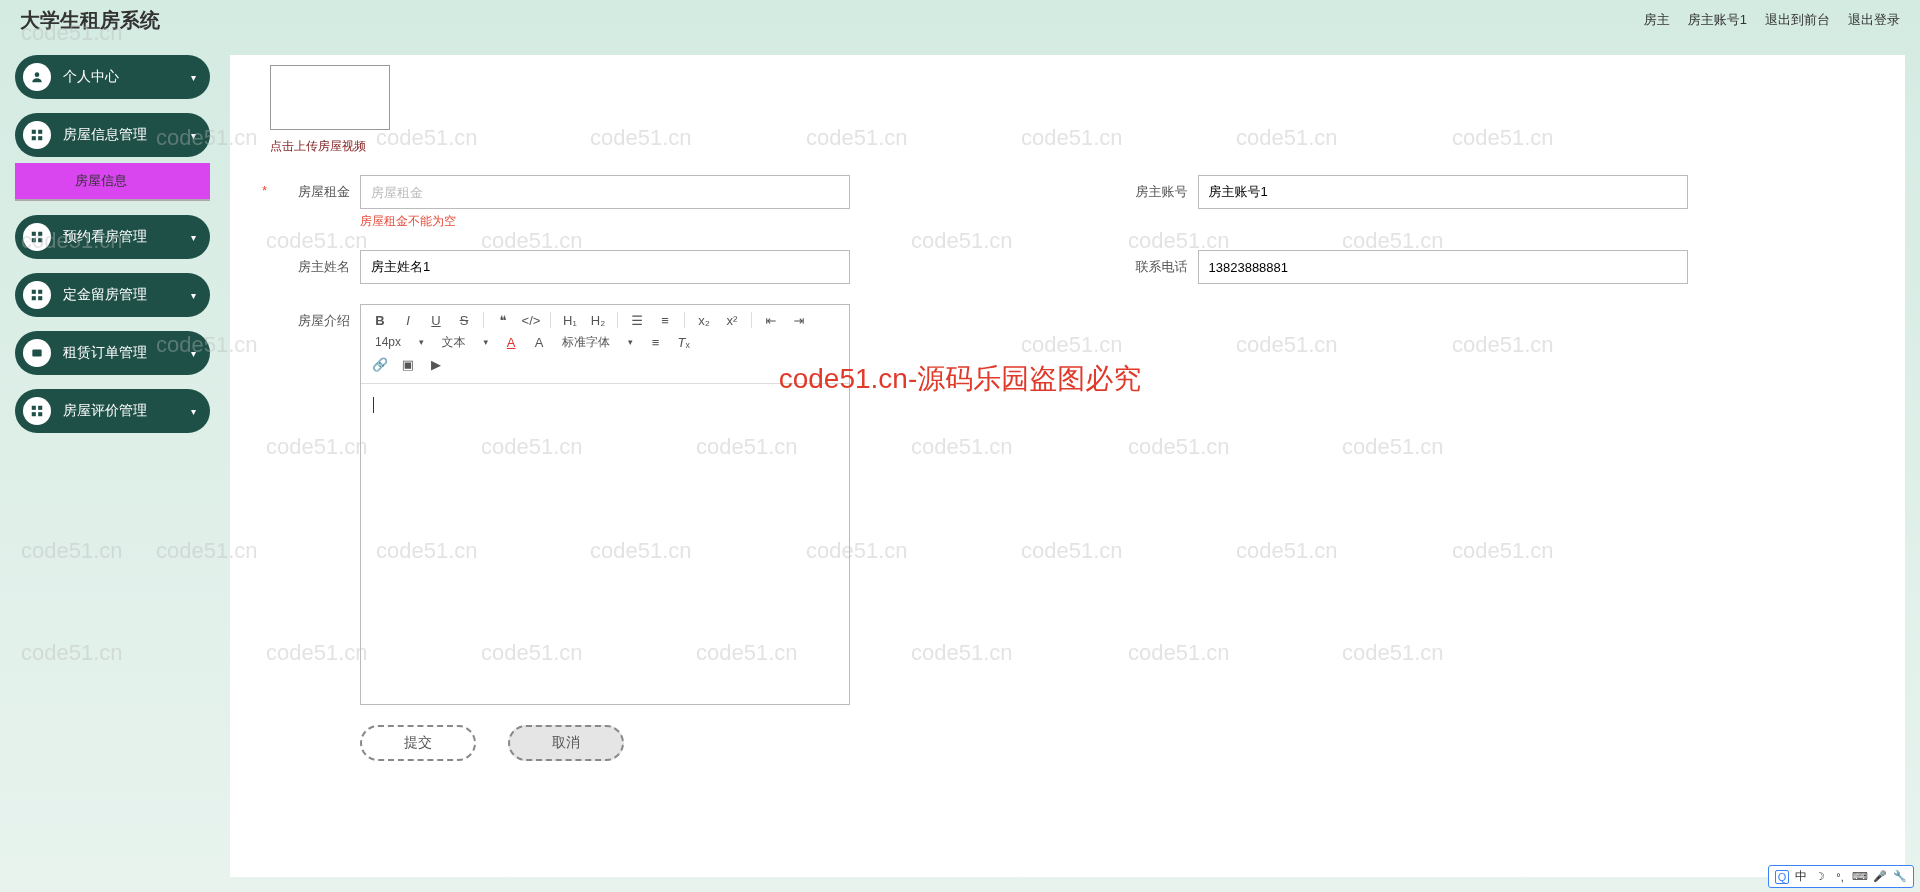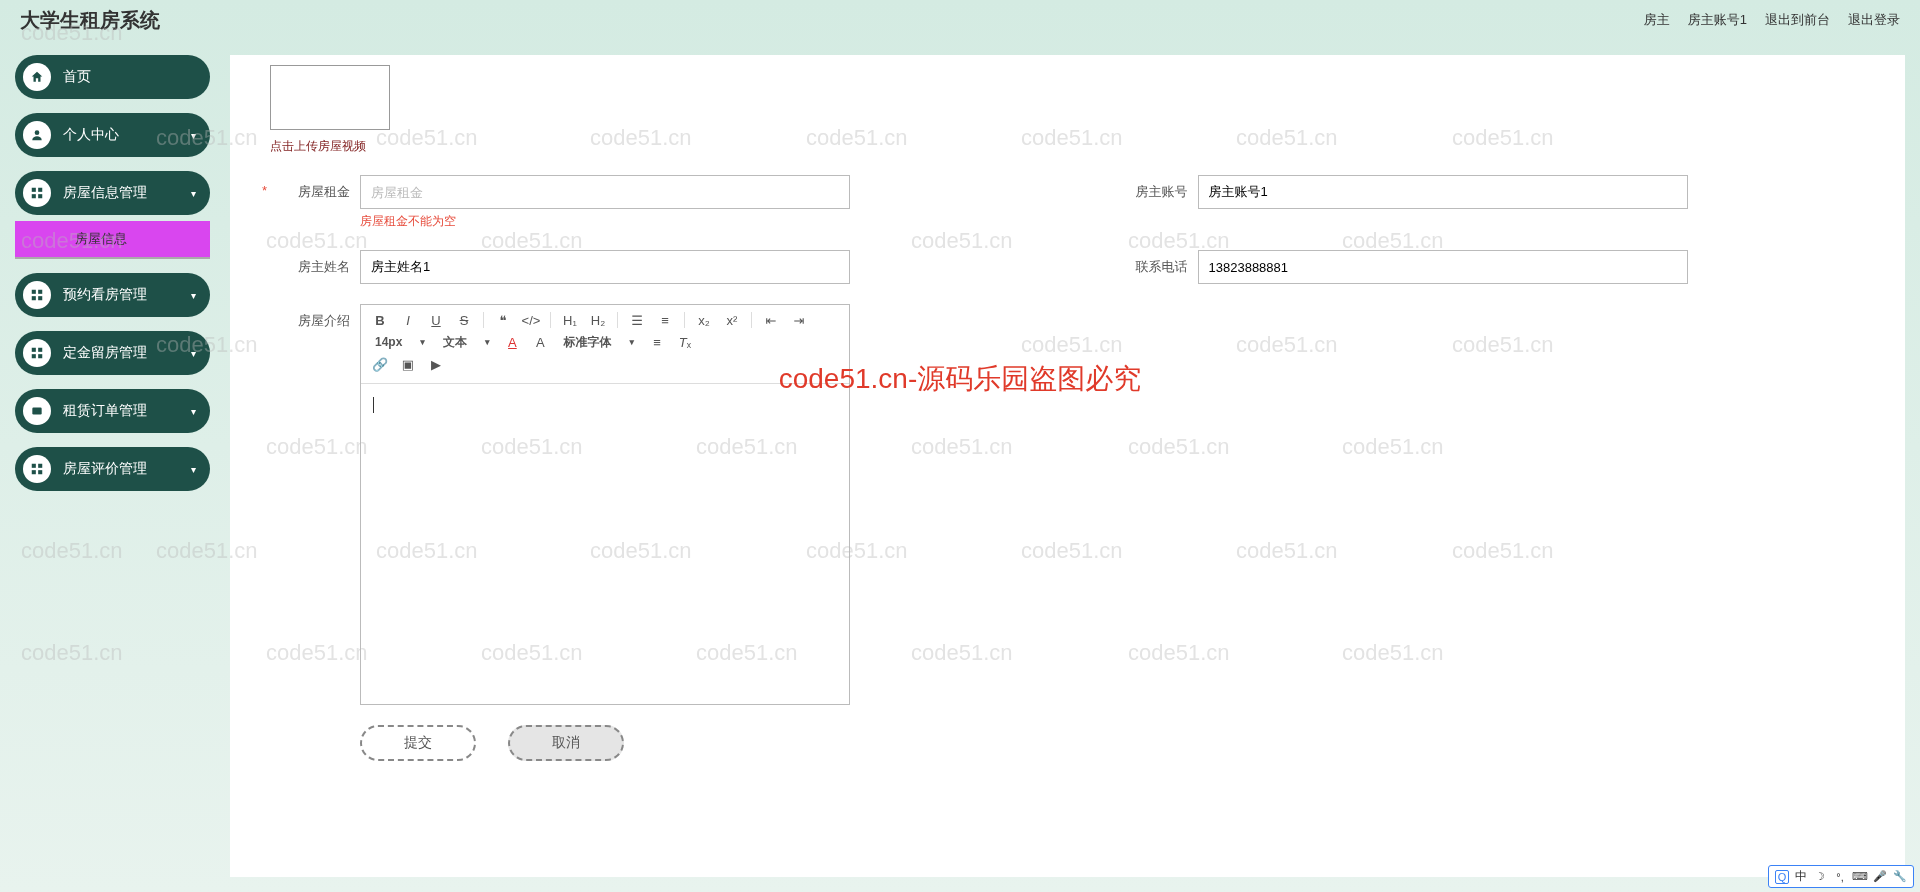--- a/index.html
+++ b/index.html
@@ -25,21 +25,21 @@
 .required::before { content: "*"; color: #e74c3c; position: absolute; left: -8px; }
 .form-input-wrap { flex: 1; }
 .form-input { width: 100%; height: 34px; border: 1px solid #bbb; padding: 0 10px; font-size: 13px; outline: none; max-width: 490px; }
 .form-input::placeholder { color: #bbb; }
 .error-msg { font-size: 12px; color: #e74c3c; margin-top: 4px; }
 .editor { border: 1px solid #bbb; width: 490px; }
 .editor-toolbar { padding: 6px 10px; border-bottom: 1px solid #ddd; }
 .toolbar-row { display: flex; align-items: center; gap: 10px; margin-bottom: 4px; flex-wrap: wrap; }
 .tool-btn { width: 18px; height: 18px; display: inline-flex; align-items: center; justify-content: center; cursor: pointer; font-size: 13px; color: #555; }
 .tool-sep { width: 1px; height: 16px; background: #ddd; }
-.tool-select { display: inline-flex; align-items: center; gap: 4px; font-size: 12px; color: #555; cursor: pointer; padding: 0 4px; font-weight: bold; }
+.tool-select { display: inline-flex; align-items: center; gap: 4px; font-size: 12px; color: #555; cursor: pointer; padding: 0 4px; }
 .tool-select::after { content: "▾"; font-size: 9px; margin-left: 14px; }
 .editor-body { height: 320px; padding: 12px; font-size: 13px; color: #333; }
 .cursor-mark { display: inline-block; width: 1px; height: 16px; background: #333; vertical-align: middle; }
 .buttons { margin-top: 20px; display: flex; gap: 32px; padding-left: 90px; }
 .btn { width: 116px; height: 36px; border-radius: 20px; border: 2px dashed #888; background: #fff; font-size: 14px; cursor: pointer; color: #555; }
 .btn-cancel { background: #e5e5e5; }
 .watermark-layer { position: fixed; top: 0; left: 16px; width: 100%; height: 100%; pointer-events: none; z-index: 1; }
 .wm { position: absolute; color: #b8b8b8; font-size: 22px; opacity: 0.4; }
 .wm-red { position: fixed; top: 360px; left: 50%; transform: translateX(-50%); color: #e03a2a; font-size: 28px; pointer-events: none; z-index: 2; }
 .ime-bar { position: fixed; bottom: 4px; right: 6px; background: #fff; border: 1px solid #3b82f6; border-radius: 3px; padding: 2px 6px; font-size: 12px; display: flex; align-items: center; gap: 6px; z-index: 10; }
@@ -53,28 +53,20 @@
   <div class="header-right">
     <span>房主</span>
     <span>房主账号1</span>
     <span>退出到前台</span>
     <span>退出登录</span>
   </div>
 </div>
 
 <div class="main">
   <div class="sidebar">
-    <div class="nav-item">
-      <span class="nav-icon">
-          <svg viewBox="0 0 24 24">
-            <path d="M12 3l9 8h-3v9h-4v-6h-4v6H6v-9H3z"></path>
-          </svg>
-        </span>
-      <span class="nav-label">首页</span>
-    </div>
     <div class="nav-item">
       <span class="nav-icon">
           <svg viewBox="0 0 24 24">
             <circle cx="12" cy="8" r="4"></circle>
             <path d="M4 20c0-4 4-6 8-6s8 2 8 6v1H4z"></path>
           </svg>
         </span>
       <span class="nav-label">个人中心</span>
       <span class="nav-chevron">▾</span>
     </div>

